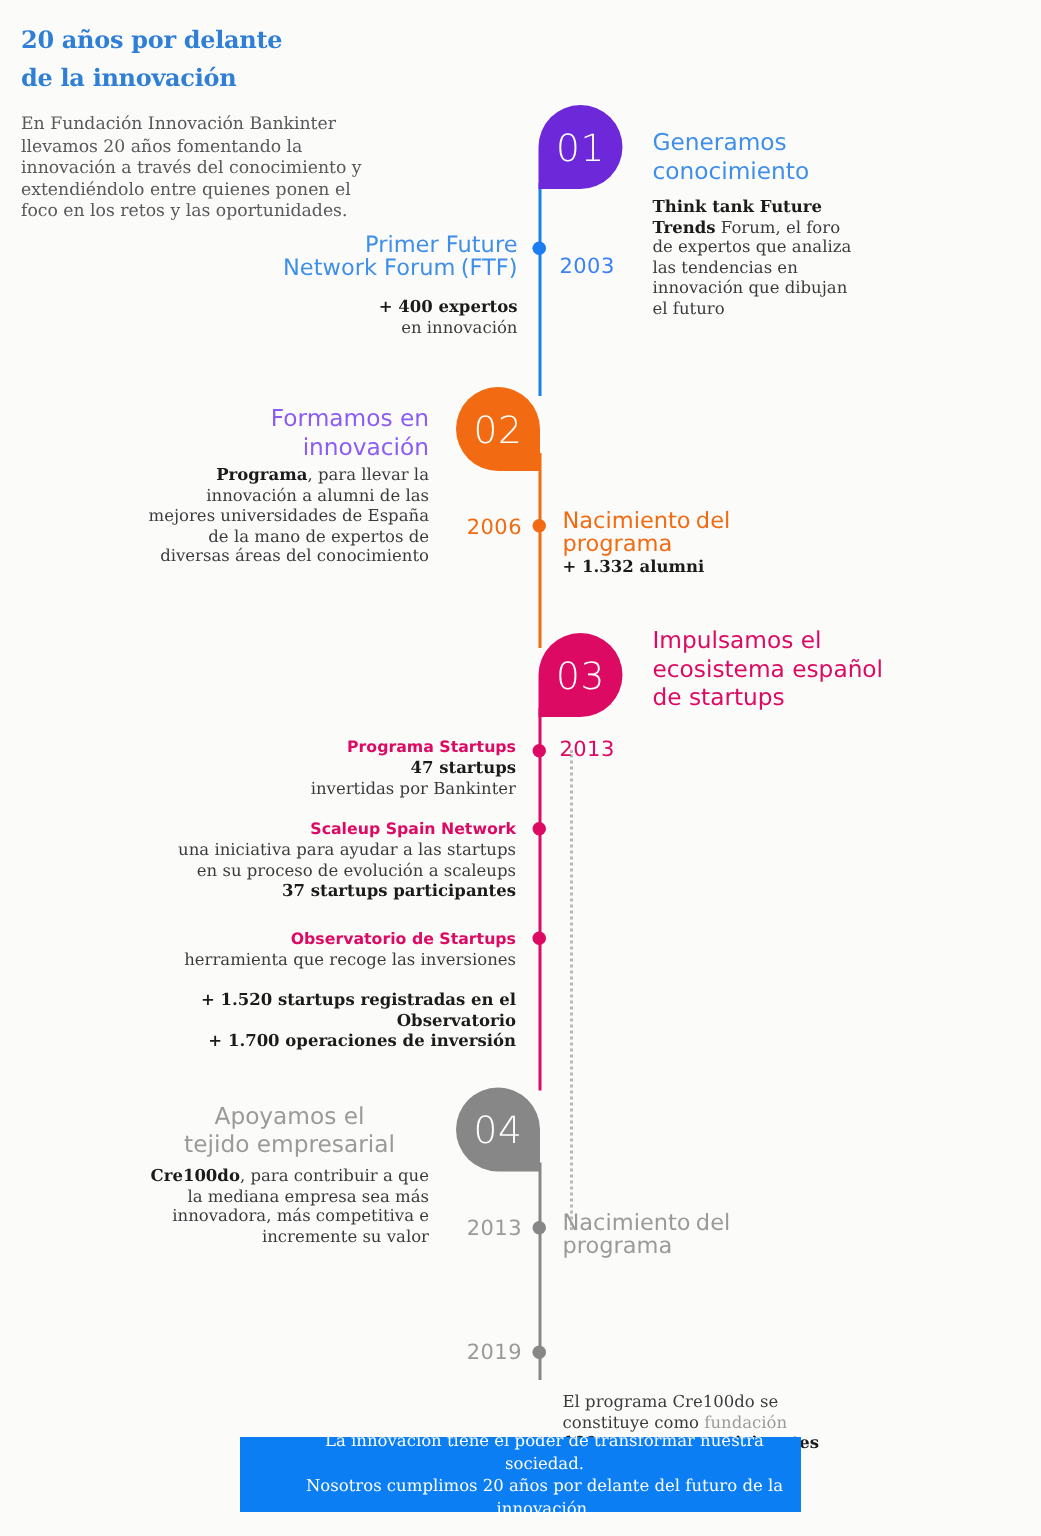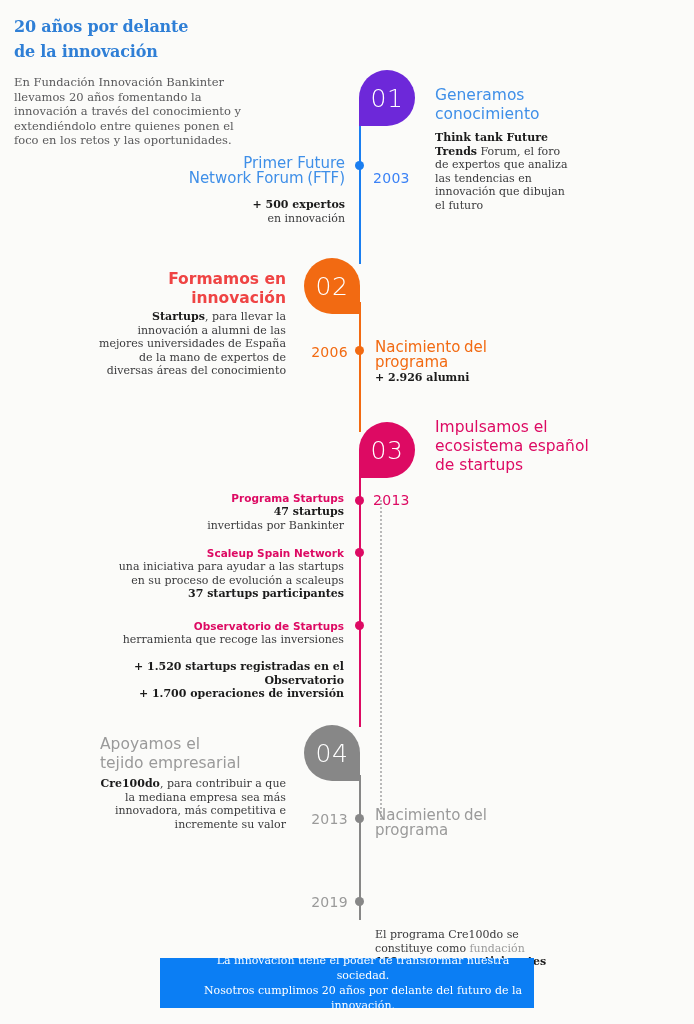--- a/index.html
+++ b/index.html
@@ -157,46 +157,46 @@
 
 <div class="dot" style="left:355px;top:161px;background:#1a7ef0;"></div>
 <div class="year right-of-rail" style="top:158px;color:#3b82f6;margin-top:12px;">2003</div>
 
 <div class="txt ralign" style="left:180px;top:157px;width:165px;color:#3f8fe8;">
   <span class="muted-note">Primer Future</span>
   <span class="muted-note">Network Forum</span>
   <span class="muted-note">(FTF)</span>
 </div>
 <div class="txt ralign" style="left:180px;top:198px;width:165px;">
-  <b>+ 500 expertos</b><br>
+  <b>+ 400 expertos</b><br>
   <span>en innovación</span>
 </div>
 
 <div class="badge right-rail" style="left:304px;top:258px;background:#f26a12;">
   <span>02</span>
 </div>
 
-<div class="sec-head" style="left:100px;top:270px;width:186px;text-align:right;color:#ef4444;font-weight:bold;">
+<div class="sec-head" style="left:100px;top:270px;width:186px;text-align:right;color:#8b5cf6;">
   <span>Formamos en</span><br>
   <span>innovación</span>
 </div>
 
 <div class="txt ralign" style="left:95px;top:310px;width:191px;">
-  <b>Startups</b><span>, para llevar la innovación a alumni de las mejores universidades de España de la mano de expertos de diversas áreas del conocimiento</span>
+  <b>Programa</b><span>, para llevar la innovación a alumni de las mejores universidades de España de la mano de expertos de diversas áreas del conocimiento</span>
 </div>
 
 <div class="dot" style="left:355px;top:346px;background:#f26a12;"></div>
 <div class="year left-of-rail" style="left:288px;top:344px;color:#f26a12;">2006</div>
 
 <div class="txt" style="left:375px;top:341px;width:160px;color:#f26a12;">
   <span class="muted-note">Nacimiento</span>
   <span class="muted-note">del programa</span>
 </div>
 <div class="txt" style="left:375px;top:371px;width:180px;">
-  <b>+ 2.926 alumni</b>
+  <b>+ 1.332 alumni</b>
 </div>
 
 <div class="badge left-rail" style="left:359px;top:422px;background:#dd0a63;">
   <span>03</span>
 </div>
 
 <div class="sec-head" style="left:435px;top:418px;width:200px;color:#dd0a63;">
   <span>Impulsamos el</span><br>
   <span>ecosistema español</span><br>
   <span>de startups</span>
@@ -225,21 +225,21 @@
   <span>herramienta que recoge las inversiones</span><br>
   <br>
   <b>+ 1.520 startups registradas en el Observatorio</b><br>
   <b>+ 1.700 operaciones de inversión</b>
 </div>
 
 <div class="badge right-rail" style="left:304px;top:725px;background:#878787;">
   <span>04</span>
 </div>
 
-<div class="sec-head" style="left:100px;top:735px;width:186px;text-align:left;color:#9a9a9a;">
+<div class="sec-head" style="left:100px;top:735px;width:186px;text-align:center;color:#9a9a9a;">
   <span>Apoyamos el</span><br>
   <span>tejido empresarial</span>
 </div>
 
 <div class="txt ralign" style="left:100px;top:777px;width:186px;">
   <b>Cre100do</b><span>, para contribuir a que la mediana empresa sea más innovadora, más competitiva e incremente su valor</span>
 </div>
 
 <div class="dot" style="left:355px;top:814px;background:#878787;"></div>
 <div class="year left-of-rail" style="left:288px;top:811px;color:#9a9a9a;">2013</div>

